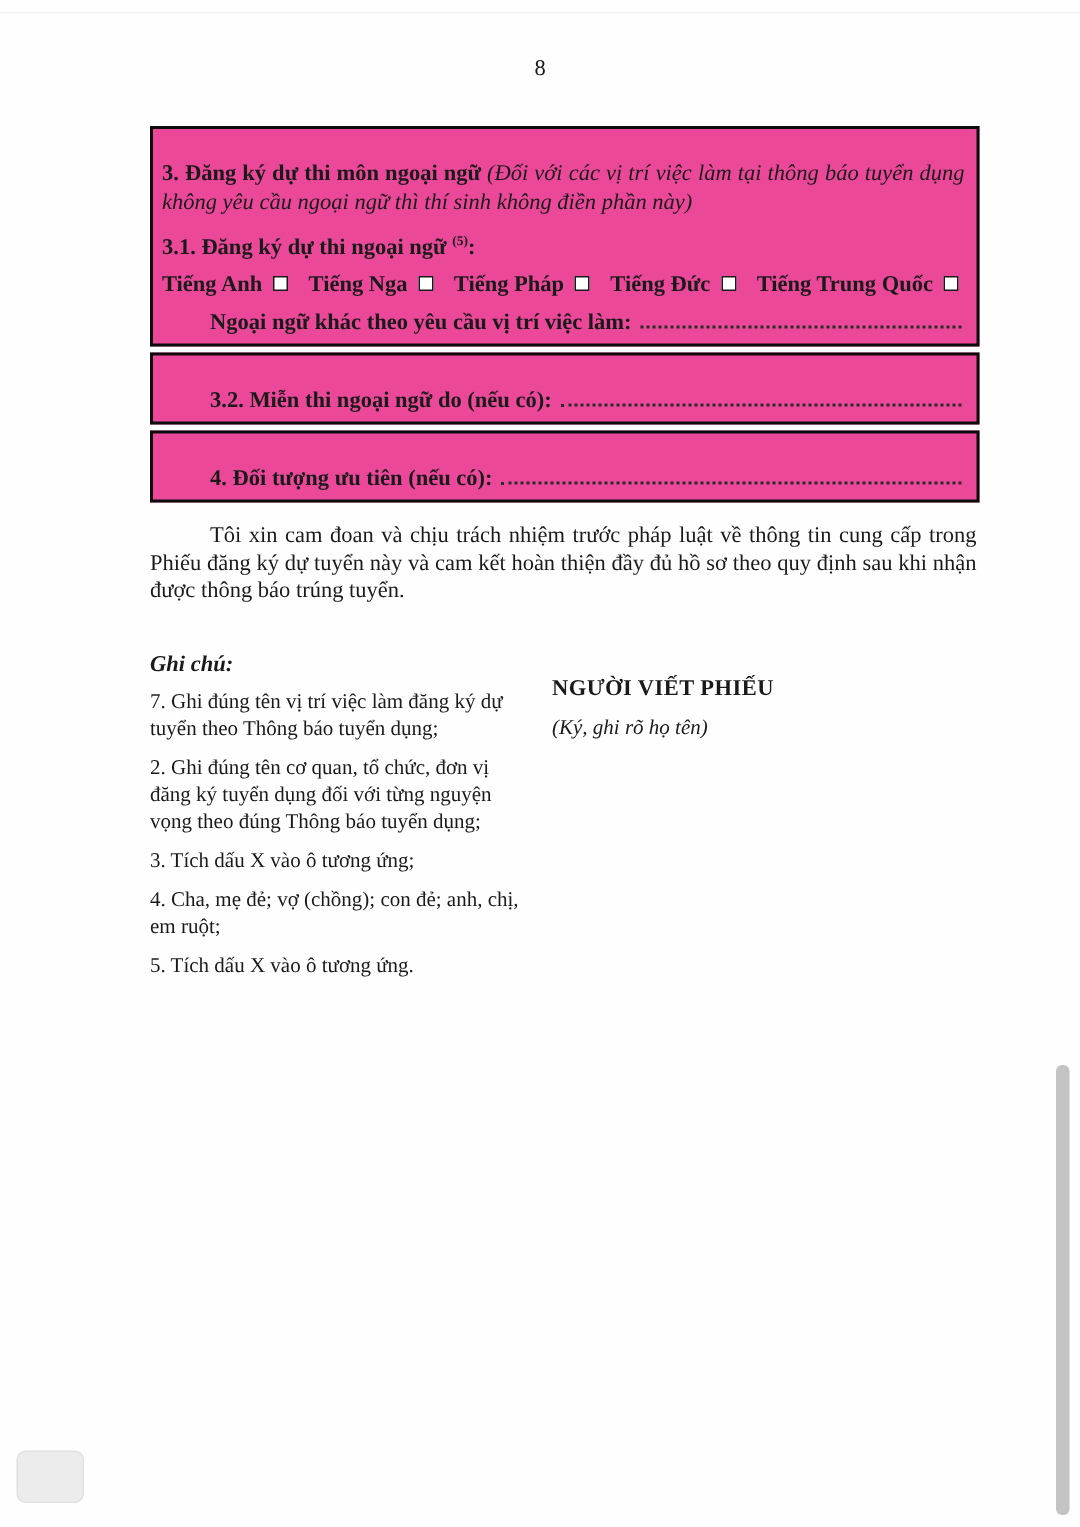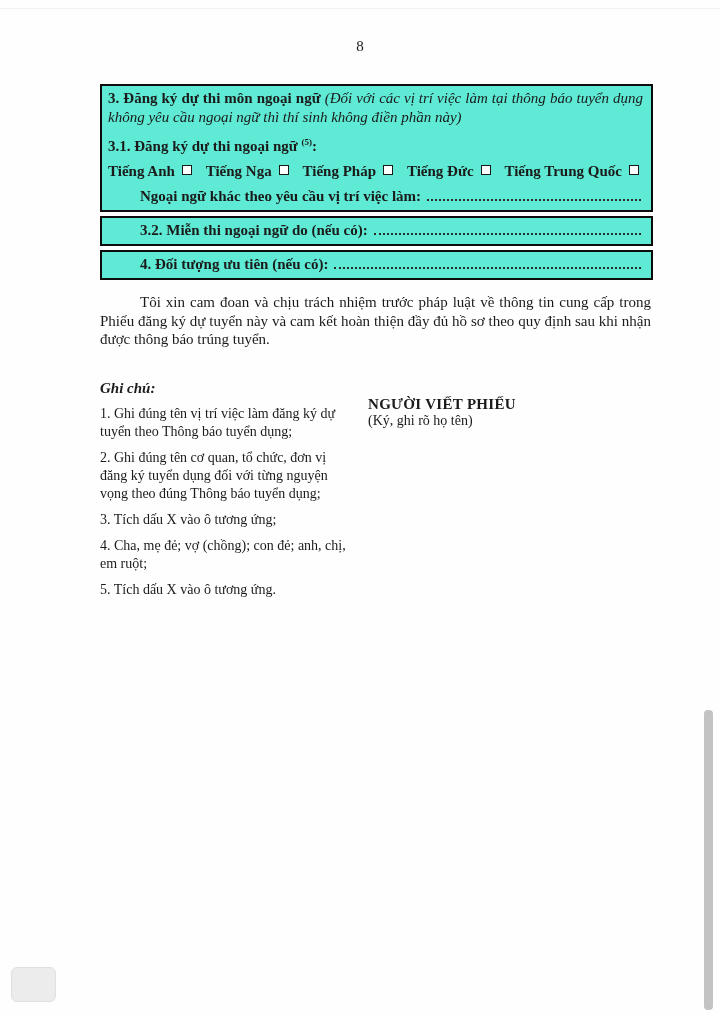--- a/index.html
+++ b/index.html
@@ -5,21 +5,21 @@
   * { margin:0; padding:0; box-sizing:border-box; }
   html,body { background:#ffffff; }
   .page {
     position:relative; width:720px; height:1018px; background:#fefefe;
     font-family:"Liberation Serif","DejaVu Serif",serif; color:#1a1a1a;
     overflow:hidden;
   }
   .top-divider { position:absolute; top:8px; left:0; right:0; height:1px; background:#f1f1f1; }
   .page-number { position:absolute; top:38px; left:0; right:0; text-align:center; font-size:15px; }
   .content { position:absolute; left:100px; top:84px; width:553px; }
-  .box { border:2px solid #0c0c0c; padding:3px 8px 4px 6px; background:#5eead4; }
+  .box { border:2px solid #0c0c0c; padding:21px 8px 4px 6px; background:#ec4899; }
   .box + .box { margin-top:4px; }
   .sec3-title { font-size:15px; line-height:19px; text-align:justify; }
   .sec3-title b { font-weight:bold; }
   .sec3-title i { font-weight:normal; }
   .sec31 { font-size:15px; line-height:19px; margin-top:6px; font-weight:bold; }
   .sec31 sup { font-size:9px; }
   .lang-row { display:flex; justify-content:space-between; align-items:center;
               font-size:15px; font-weight:bold; margin-top:7px; padding-right:4px; }
   .lang-item { white-space:nowrap; display:inline-flex; align-items:flex-start; }
   .checkbox { display:inline-block; width:10px; height:10px; border:1.5px solid #1a1a1a;
@@ -29,21 +29,21 @@
   .dots { flex:1; border-bottom:2px dotted #2a2a2a; margin:0 2px 3px 6px; min-width:20px; }
   .row-box .dotline { margin-top:0; }
   .declaration { margin-top:13px; font-size:15px; line-height:18.5px; text-align:justify;
                  text-indent:40px; padding-right:2px; }
   .columns { position:relative; margin-top:31px; height:230px; }
   .notes { width:254px; }
   .notes-heading { font-size:15px; font-weight:bold; font-style:italic; }
   .note-item { font-size:14px; line-height:18px; margin-top:8px; }
   .signature { position:absolute; left:268px; top:16px; width:284px; text-align:left; }
   .sig-title { font-size:15px; font-weight:bold; letter-spacing:0.3px; }
-  .sig-sub { font-size:14px; margin-top:0; }
+  .sig-sub { font-size:14px; font-style:italic; margin-top:10px; }
   .scroll-thumb { position:absolute; right:7px; top:710px; width:9px; height:300px;
                   background:#c3c3c3; border-radius:4px; }
   .nav-button { position:absolute; left:11px; top:967px; width:45px; height:35px;
                 background:#ececec; border:1px solid #e0e0e0; border-radius:6px; }
 </style>
 </head>
 <body>
 
 <div class="page">
   <div class="top-divider"></div>
@@ -95,21 +95,21 @@
           <span class="dots"></span>
         </p>
     </div>
 
     <p class="declaration">Tôi xin cam đoan và chịu trách nhiệm trước pháp luật về thông tin cung cấp trong Phiếu đăng ký dự tuyển này và cam kết hoàn thiện đầy đủ hồ sơ theo quy định sau khi nhận được thông báo trúng tuyển.</p>
 
     <div class="columns">
       <div class="notes">
         <p class="notes-heading">Ghi chú:</p>
         <div id="notes-list">
-            <p class="note-item">1. Ghi đúng tên vị trí việc làm đăng ký dự tuyển theo Thông báo tuyển dụng;</p>
+            <p class="note-item">7. Ghi đúng tên vị trí việc làm đăng ký dự tuyển theo Thông báo tuyển dụng;</p>
             <p class="note-item">2. Ghi đúng tên cơ quan, tổ chức, đơn vị đăng ký tuyển dụng đối với từng nguyện vọng theo đúng Thông báo tuyển dụng;</p>
             <p class="note-item">3. Tích dấu X vào ô tương ứng;</p>
             <p class="note-item">4. Cha, mẹ đẻ; vợ (chồng); con đẻ; anh, chị, em ruột;</p>
             <p class="note-item">5. Tích dấu X vào ô tương ứng.</p>
           </div>
       </div>
       <div class="signature">
         <p class="sig-title">NGƯỜI VIẾT PHIẾU</p>
         <p class="sig-sub">(Ký, ghi rõ họ tên)</p>
       </div>

